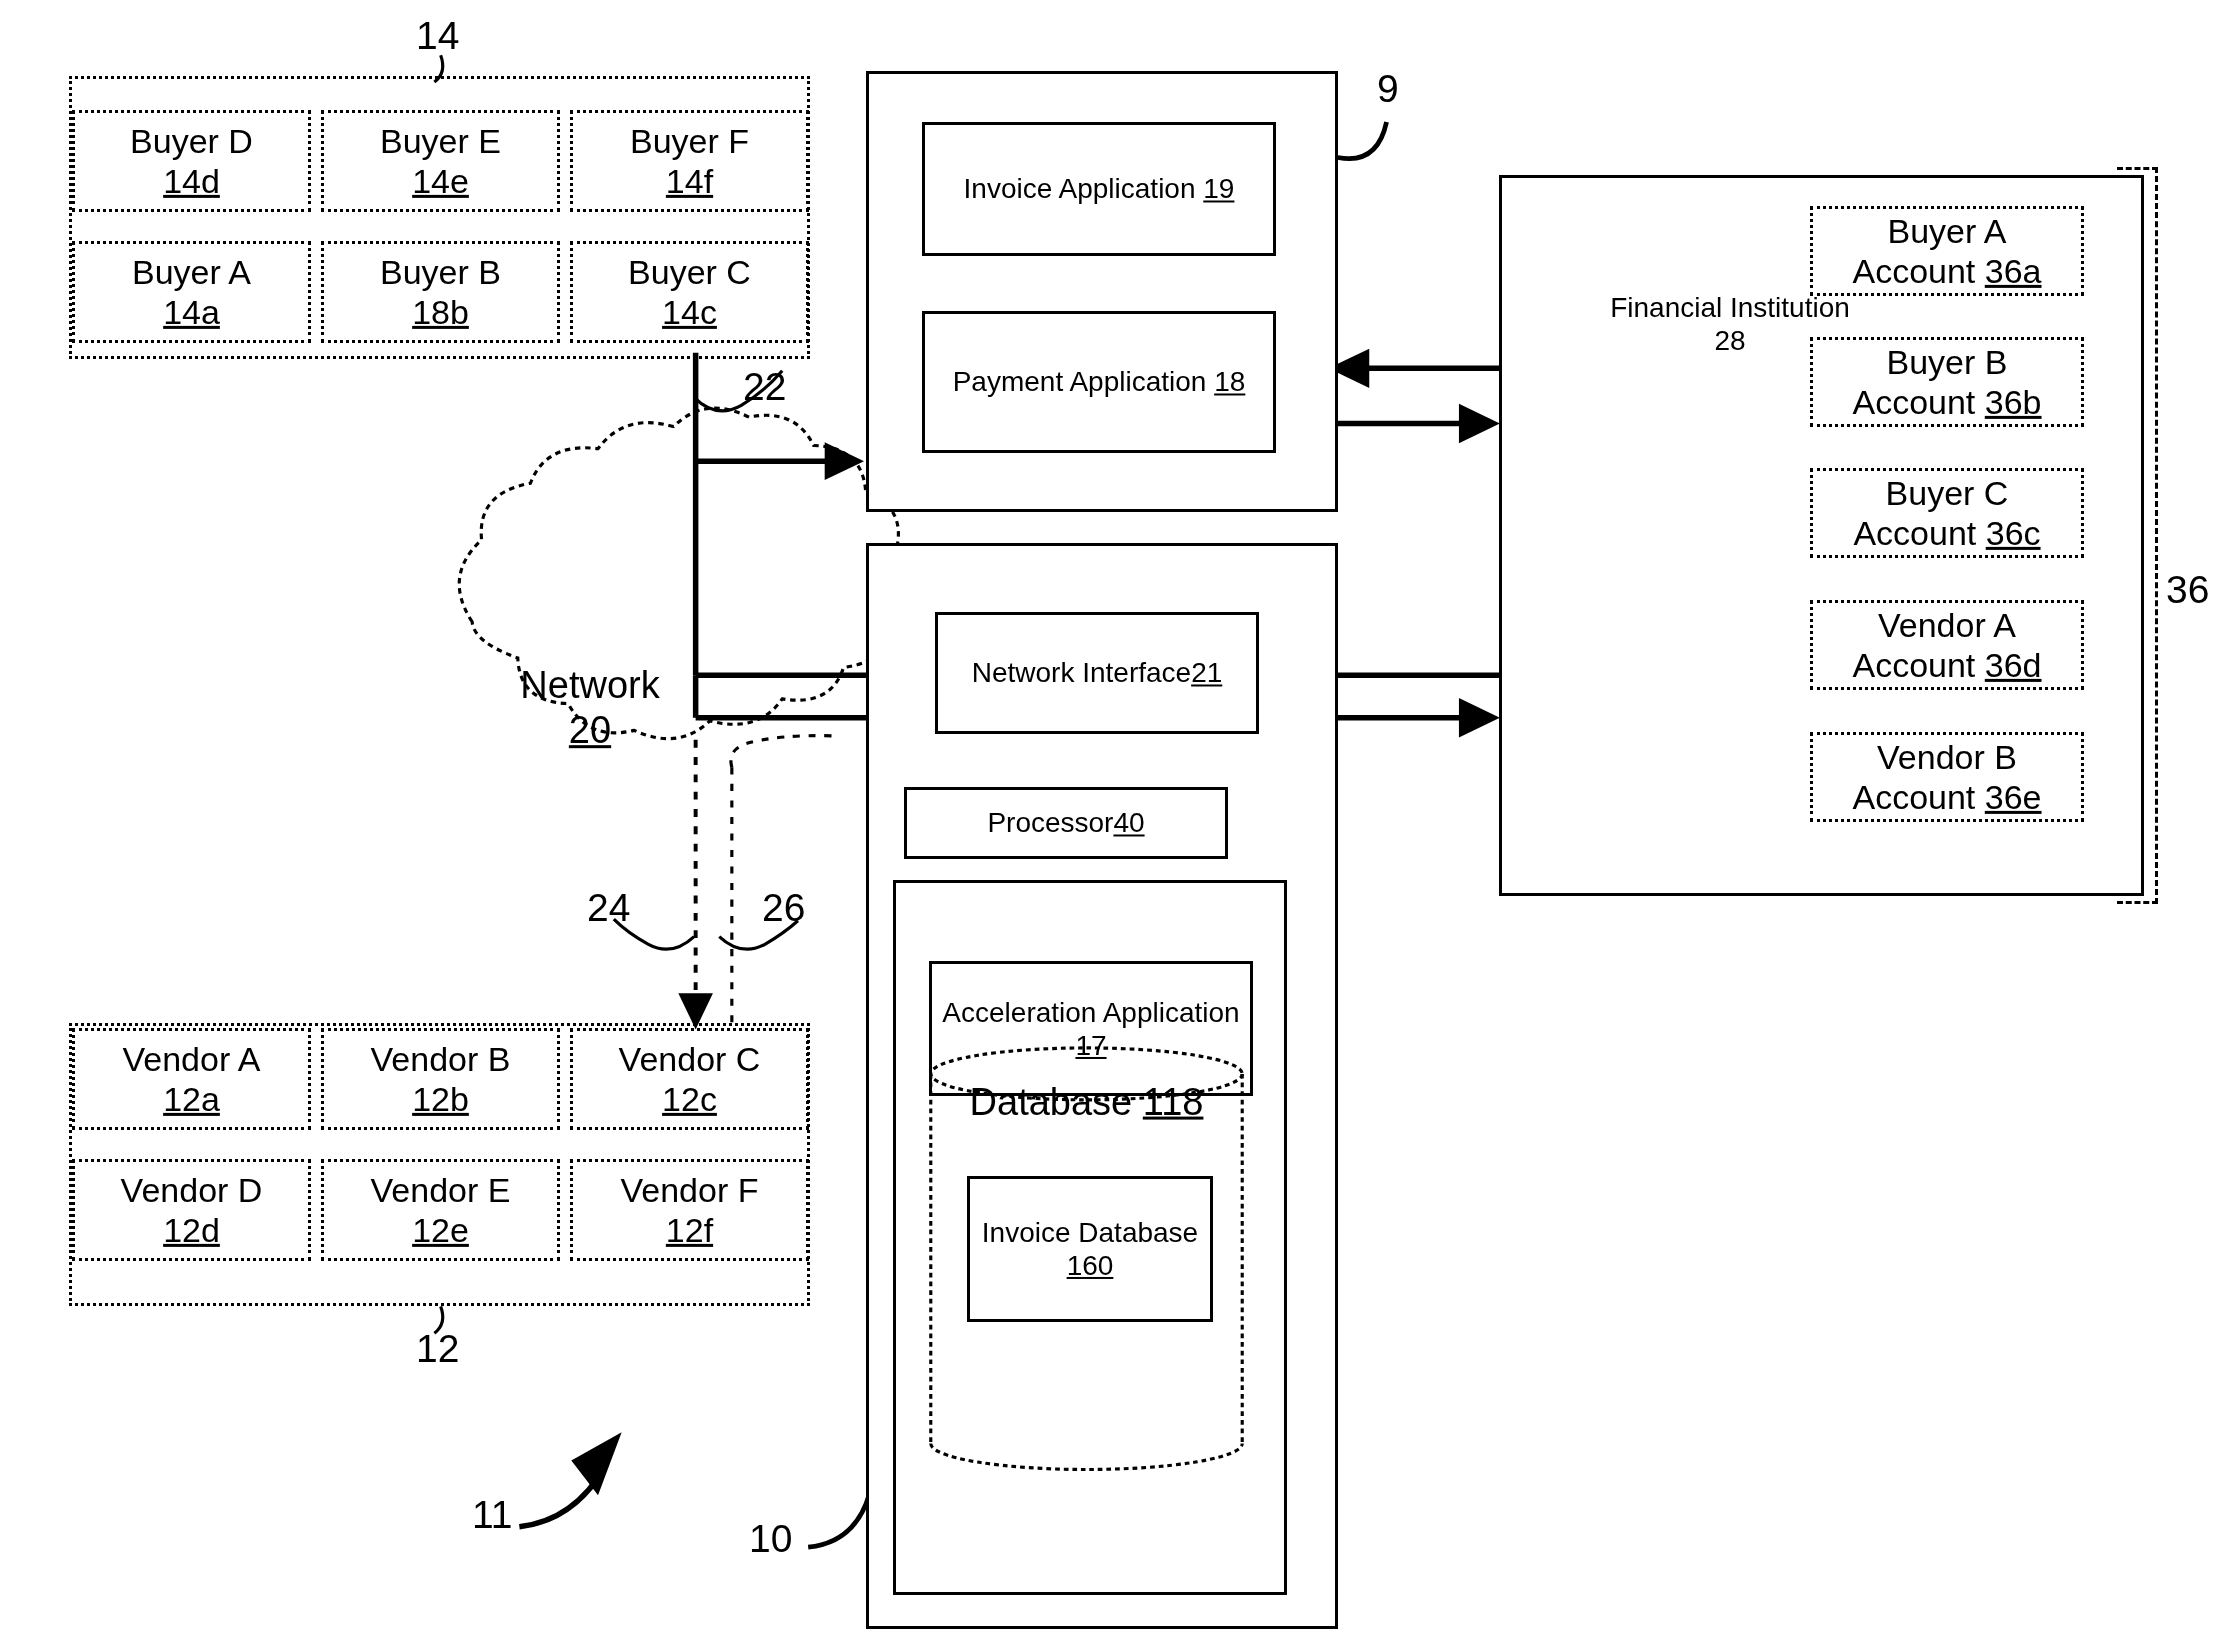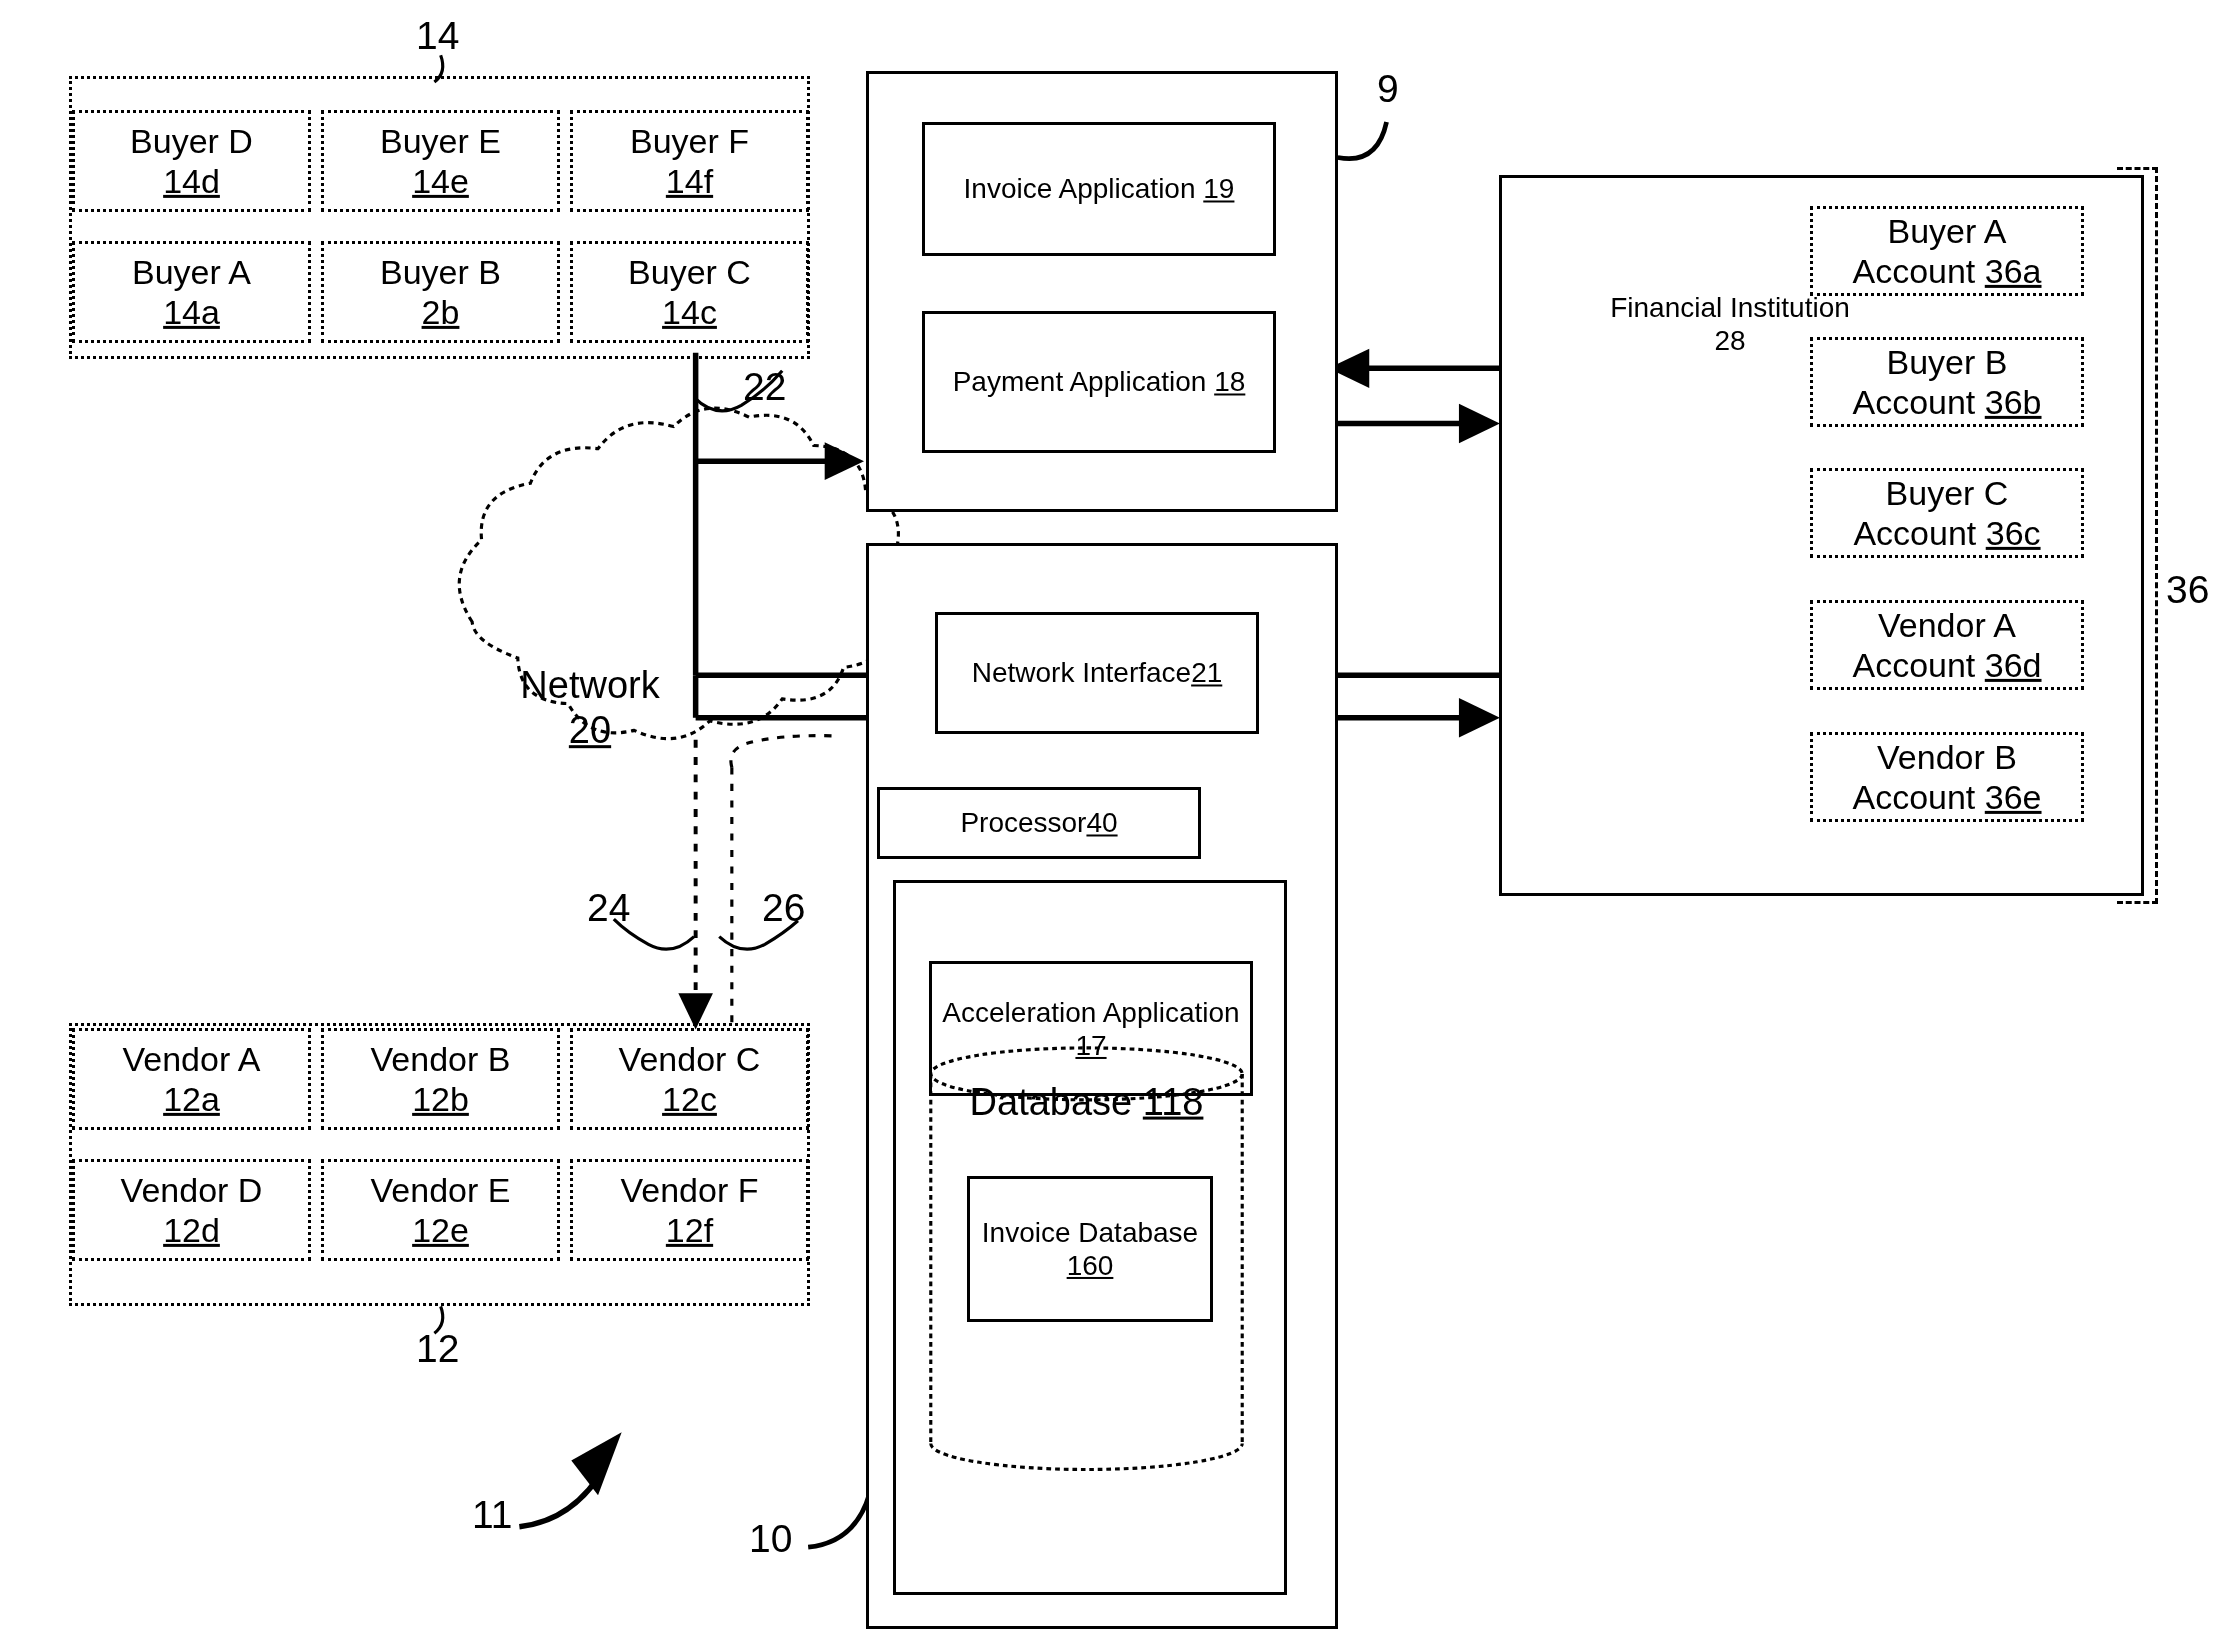--- a/index.html
+++ b/index.html
@@ -181,21 +181,21 @@
 
   <div class="abs box-dotted" style="left:72px; top:241px; width:239px; height:102px;">
     <div class="celltext">
       <span>Buyer A</span><br>
       <span class="u">14a</span>
     </div>
   </div>
   <div class="abs box-dotted" style="left:321px; top:241px; width:239px; height:102px;">
     <div class="celltext">
       <span>Buyer B</span><br>
-      <span class="u">2b</span>
+      <span class="u">18b</span>
     </div>
   </div>
   <div class="abs box-dotted" style="left:570px; top:241px; width:239px; height:102px;">
     <div class="celltext">
       <span>Buyer C</span><br>
       <span class="u">14c</span>
     </div>
   </div>
 
   <div class="abs" style="left:472px; top:661px; width:236px; height:94px;text-decoration:underline;">
@@ -231,21 +231,21 @@
 
   <div class="ref" style="left:749px; top:1519px;">10</div>
   <div class="ref" style="left:472px; top:1495px;">11</div>
 
   <div class="abs box-solid-thin" style="left:935px; top:612px; width:324px; height:122px;">
     <div class="celltext big">
       <span>Network Interface</span><span class="u">21</span>
     </div>
   </div>
 
-  <div class="abs box-solid-thin" style="left:877px; top:787px; width:324px; height:72px;">
+  <div class="abs box-solid-thin" style="left:904px; top:787px; width:324px; height:72px;">
     <div class="celltext big">
       <span>Processor</span><span class="u">40</span>
     </div>
   </div>
 
   <div class="abs box-solid-thin" style="left:893px; top:880px; width:394px; height:715px;"></div>
 
   <div class="abs box-solid-thin" style="left:929px; top:961px; width:324px; height:135px;">
     <div class="celltext big">
       <span>Acceleration Application</span>

